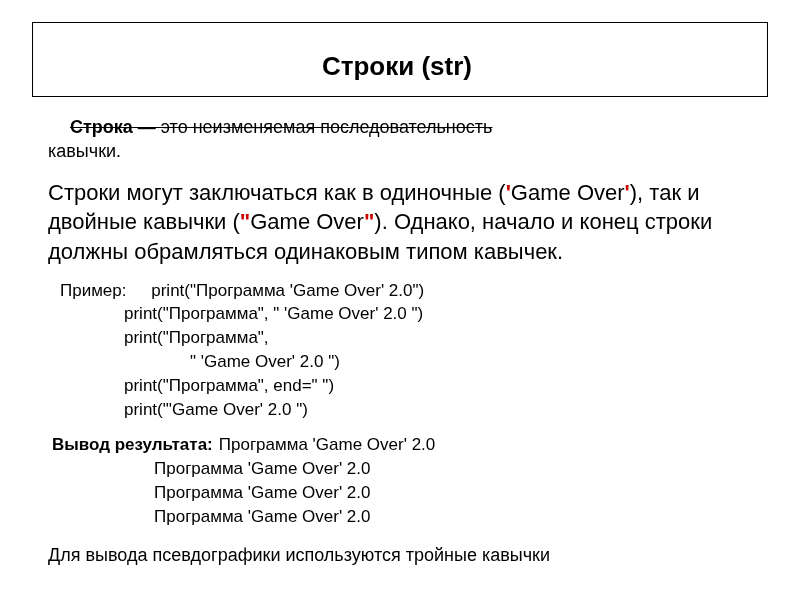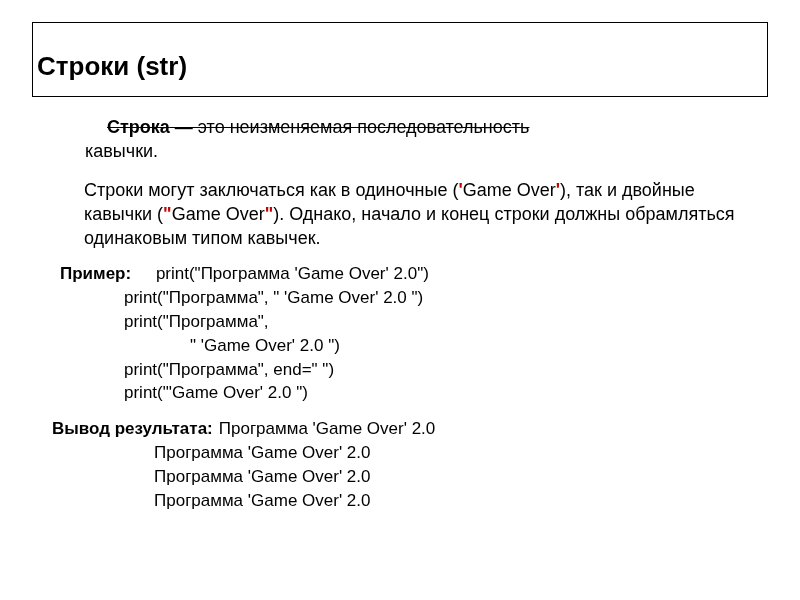--- a/index.html
+++ b/index.html
@@ -8,51 +8,49 @@
       height: 600px;
       font-family: Verdana, Geneva, sans-serif;
       background: #fff;
       color: #000;
       overflow: hidden;
     }
     .title-box {
       border: 1.5px solid #000;
       margin: 22px 32px 18px 32px;
       padding: 28px 10px 14px 4px;
-      text-align: left;
+      text-align: center;
     }
     .title-box h1 {
       font-size: 26px;
       font-weight: bold;
     }
     .content {
       margin: 0 48px;
     }
     .para1 {
       font-size: 18px;
       line-height: 1.35;
       margin-bottom: 14px;
-      margin-left: 37px;
     }
     .para1 .indent { display: inline-block; width: 22px; }
     .bold { font-weight: bold; }
     .strike { text-decoration: line-through; }
     .para2 {
-      font-size: 18px;
+      font-size: 22px;
       line-height: 1.35;
       margin-bottom: 12px;
-      margin-left: 36px;
     }
     .red { color: #cc0000; font-weight: bold; }
     .example {
       font-size: 17px;
       line-height: 1.4;
       margin: 0 0 12px 12px;
     }
-    .example .label { font-weight: bold; }
+    .example .label { font-weight: normal; }
     .example .codeblock {
       display: inline-block;
       vertical-align: top;
       margin-left: 20px;
     }
     .example .line2 { margin-left: 64px; }
     .example .line3 { margin-left: 64px; }
     .example .line4 { margin-left: 130px; }
     .example .line5 { margin-left: 64px; }
     .example .line6 { margin-left: 64px; }
@@ -97,14 +95,15 @@
     <div class="line6">print("'Game Over' 2.0 ")</div>
   </div>
 
   <div class="output">
     <span class="label">Вывод результата:</span><span class="firstval">Программа 'Game Over' 2.0</span><br>
     <div class="vline">Программа  'Game Over' 2.0</div>
     <div class="vline">Программа  'Game Over' 2.0</div>
     <div class="vline">Программа 'Game Over' 2.0</div>
   </div>
 
+  <p class="para3">Для вывода псевдографики используются тройные кавычки</p>
 
 </div>
 
 </body></html>

